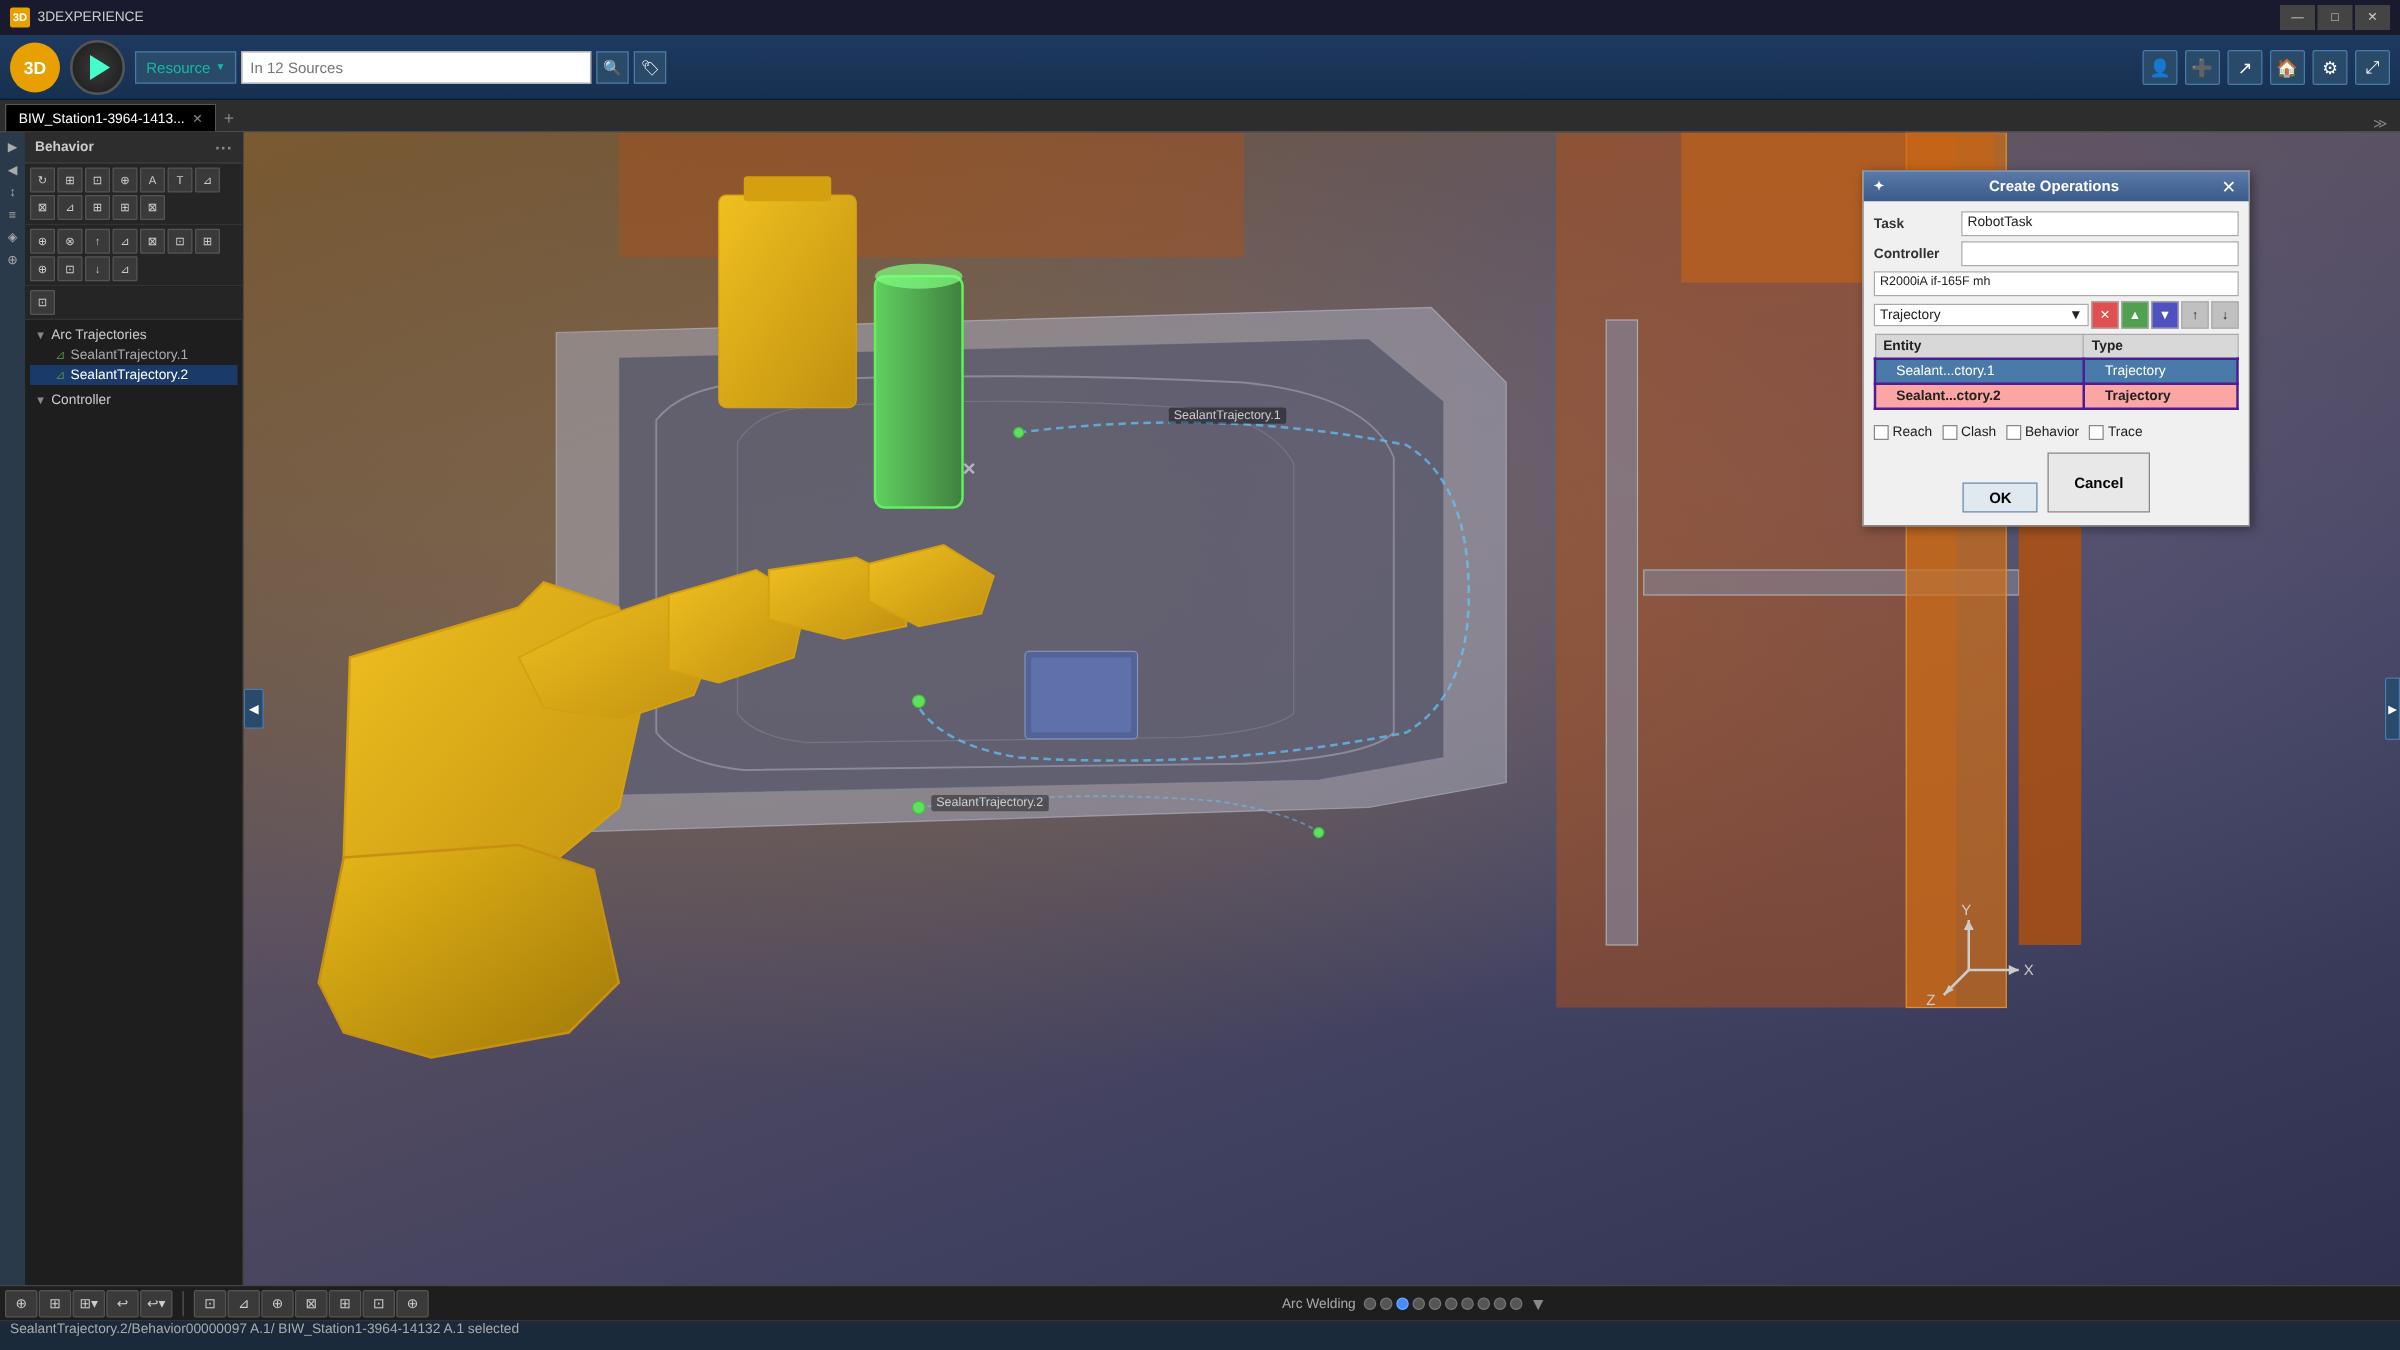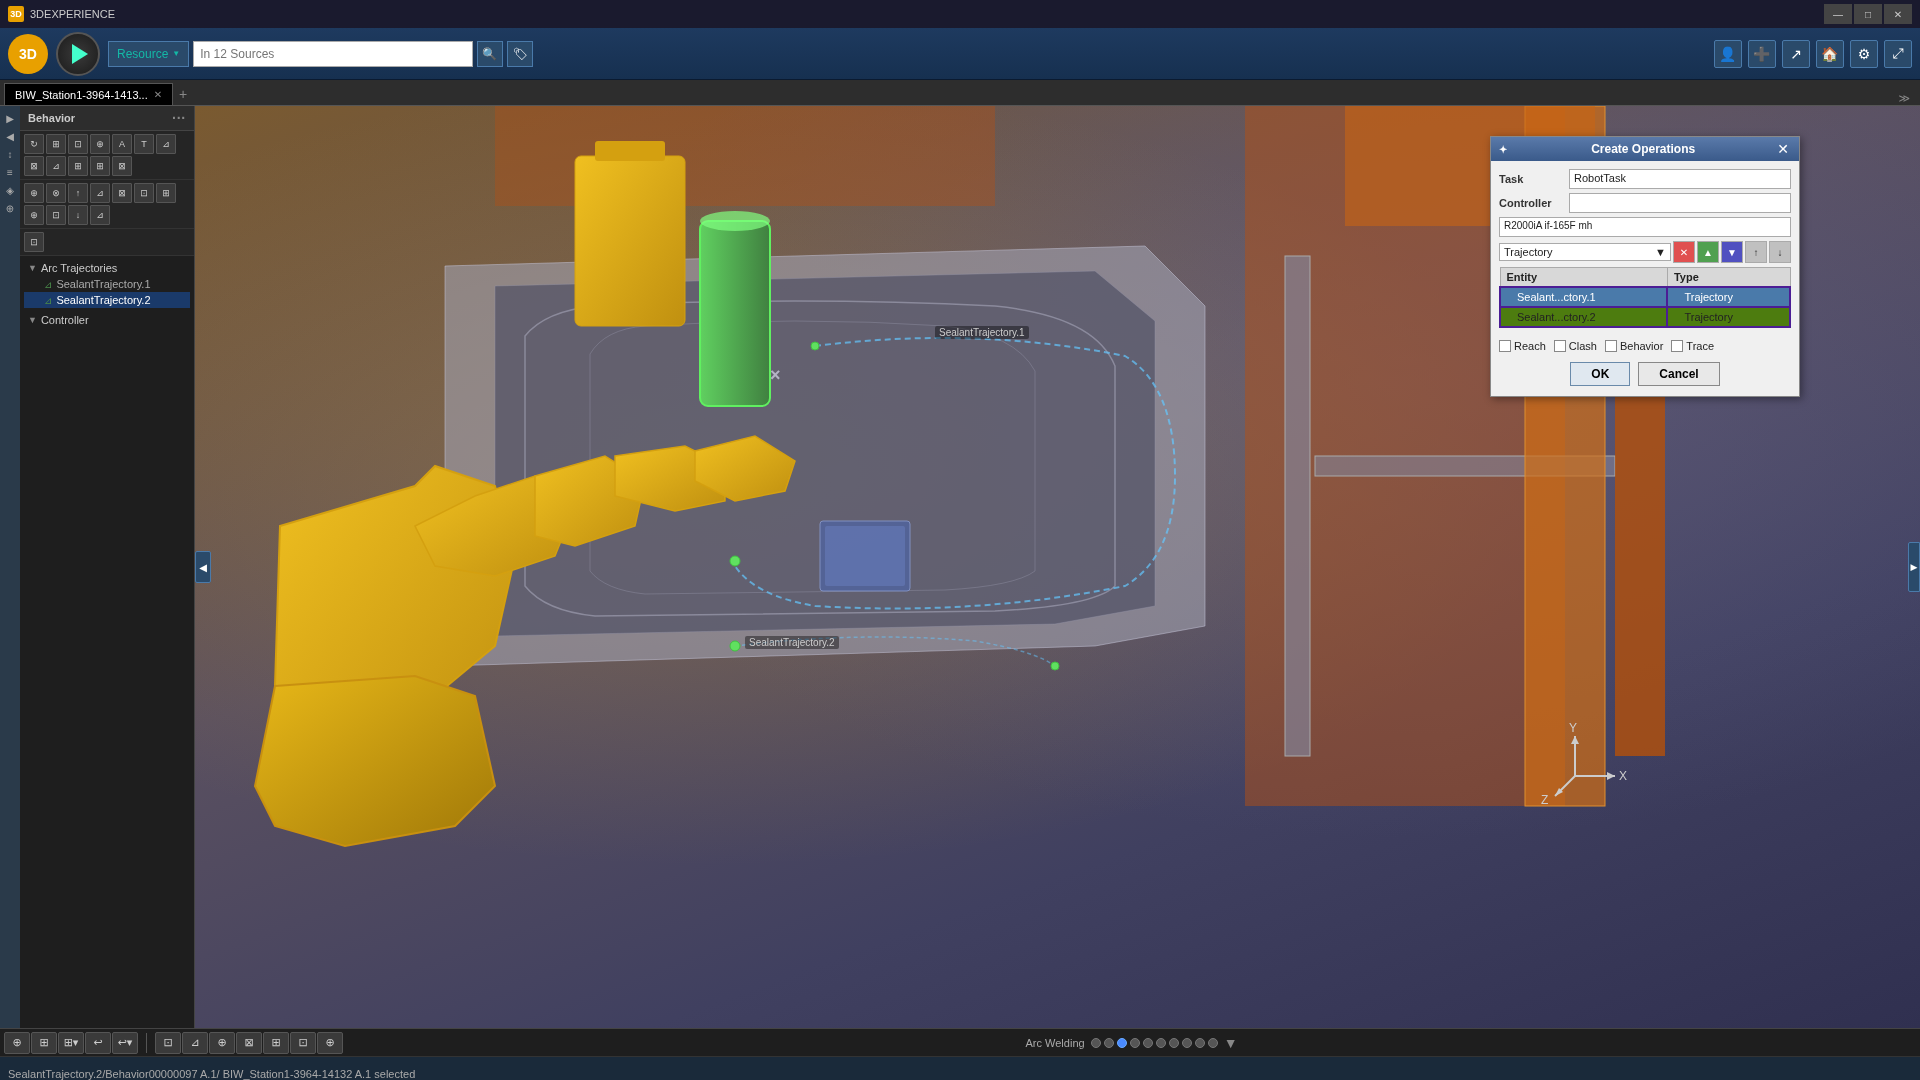--- a/index.html
+++ b/index.html
@@ -185,21 +185,21 @@
     .arc-dots { display: flex; gap: 3px; align-items: center; }
     .arc-dot { width: 10px; height: 10px; border-radius: 50%; background: #555; border: 1px solid #777; cursor: pointer; }
     .arc-dot.active { background: #4a8aff; border-color: #6aabff; }
     .arc-expand { color: #888; cursor: pointer; font-size: 14px; }
 
     
     #status-bar {
       height: 24px;
       background: #1a2a3a;
       display: flex;
-      align-items: flex-end;
+      align-items: flex-start;
       padding: 0 8px;
       color: #aaa;
       font-size: 11px;
       border-top: 1px solid #333;
     }
 
     
     #create-ops-dialog {
       position: absolute;
       right: 120px;
@@ -240,31 +240,31 @@
     .traj-btn.green { background: #50a050; color: white; }
     .traj-btn.blue { background: #5050c0; color: white; }
     .traj-btn.gray-up { background: #c0c0c0; }
     .traj-btn.gray-down { background: #c0c0c0; }
 
     
     .ops-table { width: 100%; border-collapse: collapse; margin-bottom: 8px; }
     .ops-table th { background: #d8d8d8; border: 1px solid #aaa; padding: 3px 6px; text-align: left; font-size: 11px; font-weight: bold; color: #222; }
     .ops-table td { border: 2px solid #4c1d95; padding: 3px 16px; font-size: 11px; }
     .ops-table tr.selected td { background: #4a7aaa; color: white; }
-    .ops-table tr:not(.selected) td { background: #4d7c0f; }
+    .ops-table tr:not(.selected) td { background: #fca5a5; font-weight: bold; }
 
     
     .checkbox-row { display: flex; align-items: flex-start; gap: 8px; padding: 4px 0; flex-wrap: wrap; }
     .cb-item { display: flex; align-items: center; gap: 3px; font-size: 11px; cursor: pointer; }
     .cb-box { width: 12px; height: 12px; border: 1px solid #888; background: white; display: flex; align-items: center; justify-content: center; flex-shrink: 0; }
 
     
     .dialog-buttons { display: flex; justify-content: center; gap: 8px; padding: 6px 0 2px; }
     .dlg-btn { padding: 4px 20px; border: 1px solid #888; background: #e8e8e8; cursor: pointer; font-size: 12px; font-weight: bold; }
-    .dlg-btn.ok { background: #e0e8f0; border-color: #6a8aaa; }
+    .dlg-btn.ok { background: #e0e8f0; border-color: #6a8aaa; margin-top: 24px; }
 
     
     .expand-btn {
       position: absolute;
       left: -8px;
       top: 50%;
       transform: translateY(-50%);
       width: 16px;
       height: 32px;
       background: #2a4a6a;

